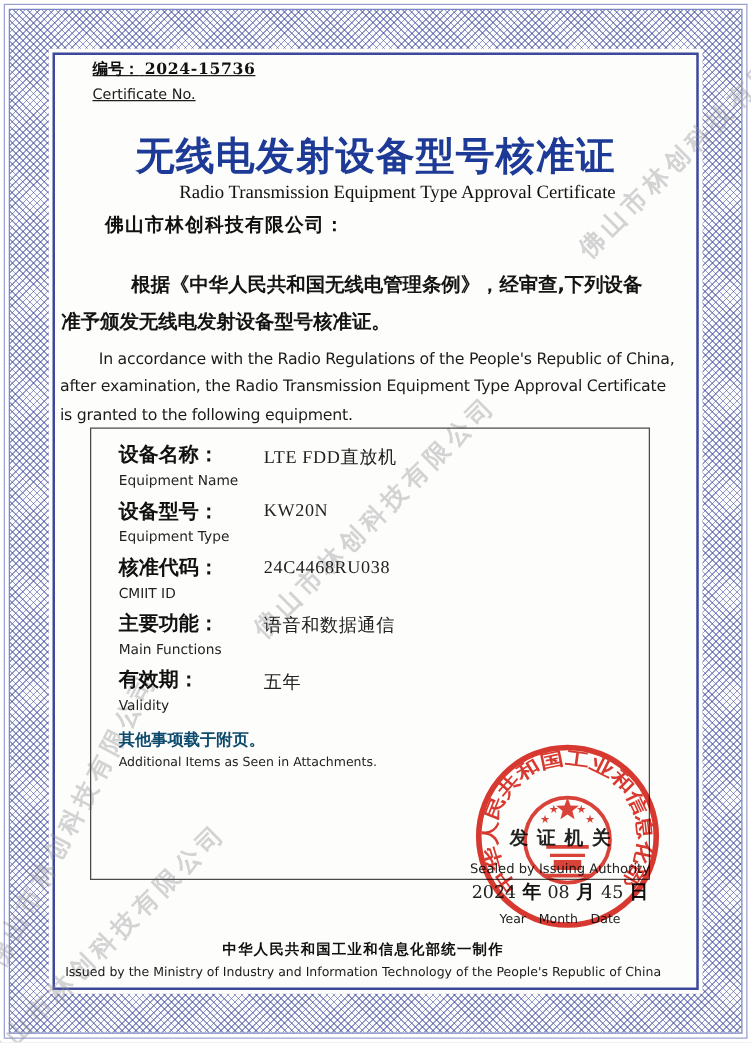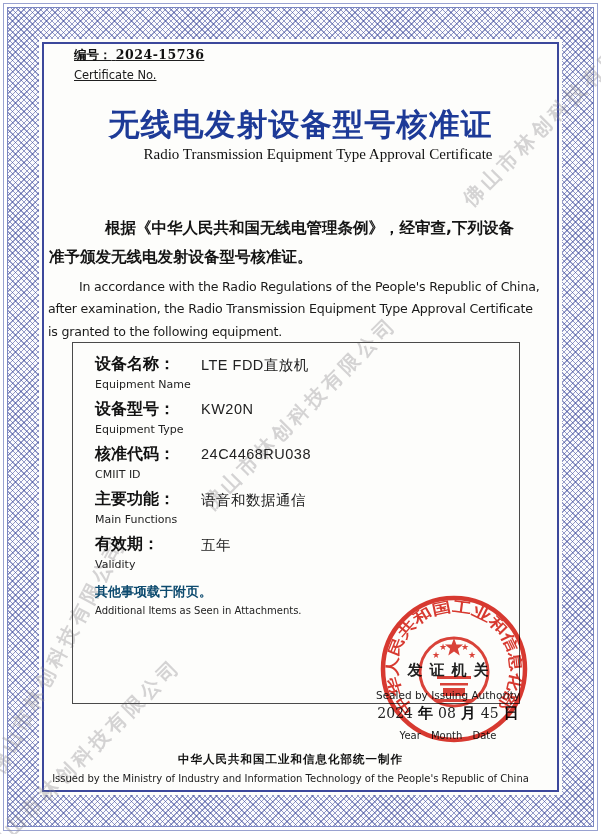--- a/index.html
+++ b/index.html
@@ -63,22 +63,22 @@
   
   .equip-box {
     left:72px; top:342px; width:448px; height:362px; box-sizing:border-box;
     border:1.5px solid #4a4a4a; padding:11px 14px 0 22px; background:transparent;
   }
   .row { display:flex; margin-bottom:8px; }
   .labels { width:96px; flex-shrink:0; }
   .label-zh { font-size:16px; font-weight:bold; color:#111; white-space:nowrap; }
   .label-en { font-size:11px; color:#222; margin-top:3px; white-space:nowrap; }
   .value {
-    font-family:Liberation Sans, sans-serif; font-size:14.5px; color:#222;
-    padding-top:2px; margin-left:10px; white-space:nowrap; letter-spacing:0.5px;
+    font-family:Liberation Serif, serif; font-size:14.5px; color:#222;
+    padding-top:2px; margin-left:20px; white-space:nowrap; letter-spacing:0.5px;
   }
   .note { margin-top:12px; }
   .note-zh { font-size:13px; font-weight:bold; color:#0c4a6e; }
   .note-en { font-size:10px; color:#222; margin-top:4px; }
   
   .issuing { left:350px; top:661px; width:196px; text-align:center; }
   .auth-zh { font-size:15px; font-weight:bold; letter-spacing:7px; padding-left:7px; color:#222; }
   .auth-en { font-size:10.5px; margin-top:9px; color:#222; white-space:nowrap; }
   .date-line { margin-top:3px; display:flex; justify-content:center; align-items:baseline; gap:5px; }
   .date-num { font-family:"DejaVu Serif", serif; font-size:14px; color:#222; }
@@ -112,20 +112,21 @@
     <div class="certno-line1">
       <span>编号：</span>
       <span class="certno-value">2024-15736</span>
     </div>
     <div class="certno-line2">Certificate No.</div>
   </div>
 
   <div class="abs title">无线电发射设备型号核准证</div>
   <div class="abs title-en">Radio Transmission Equipment Type Approval Certificate</div>
 
+  <div class="abs addressee">佛山市林创科技有限公司：</div>
 
   <div class="abs para-zh">
     <div class="l1">根据《中华人民共和国无线电管理条例》，经审查,下列设备</div>
     <div class="l2">准予颁发无线电发射设备型号核准证。</div>
   </div>
   <div class="abs para-en">
     <div class="l1">In accordance with the Radio Regulations of the People's Republic of China,</div>
     <div class="l2">after examination, the Radio Transmission Equipment Type Approval Certificate</div>
     <div class="l3">is granted  to the following equipment.</div>
   </div>

